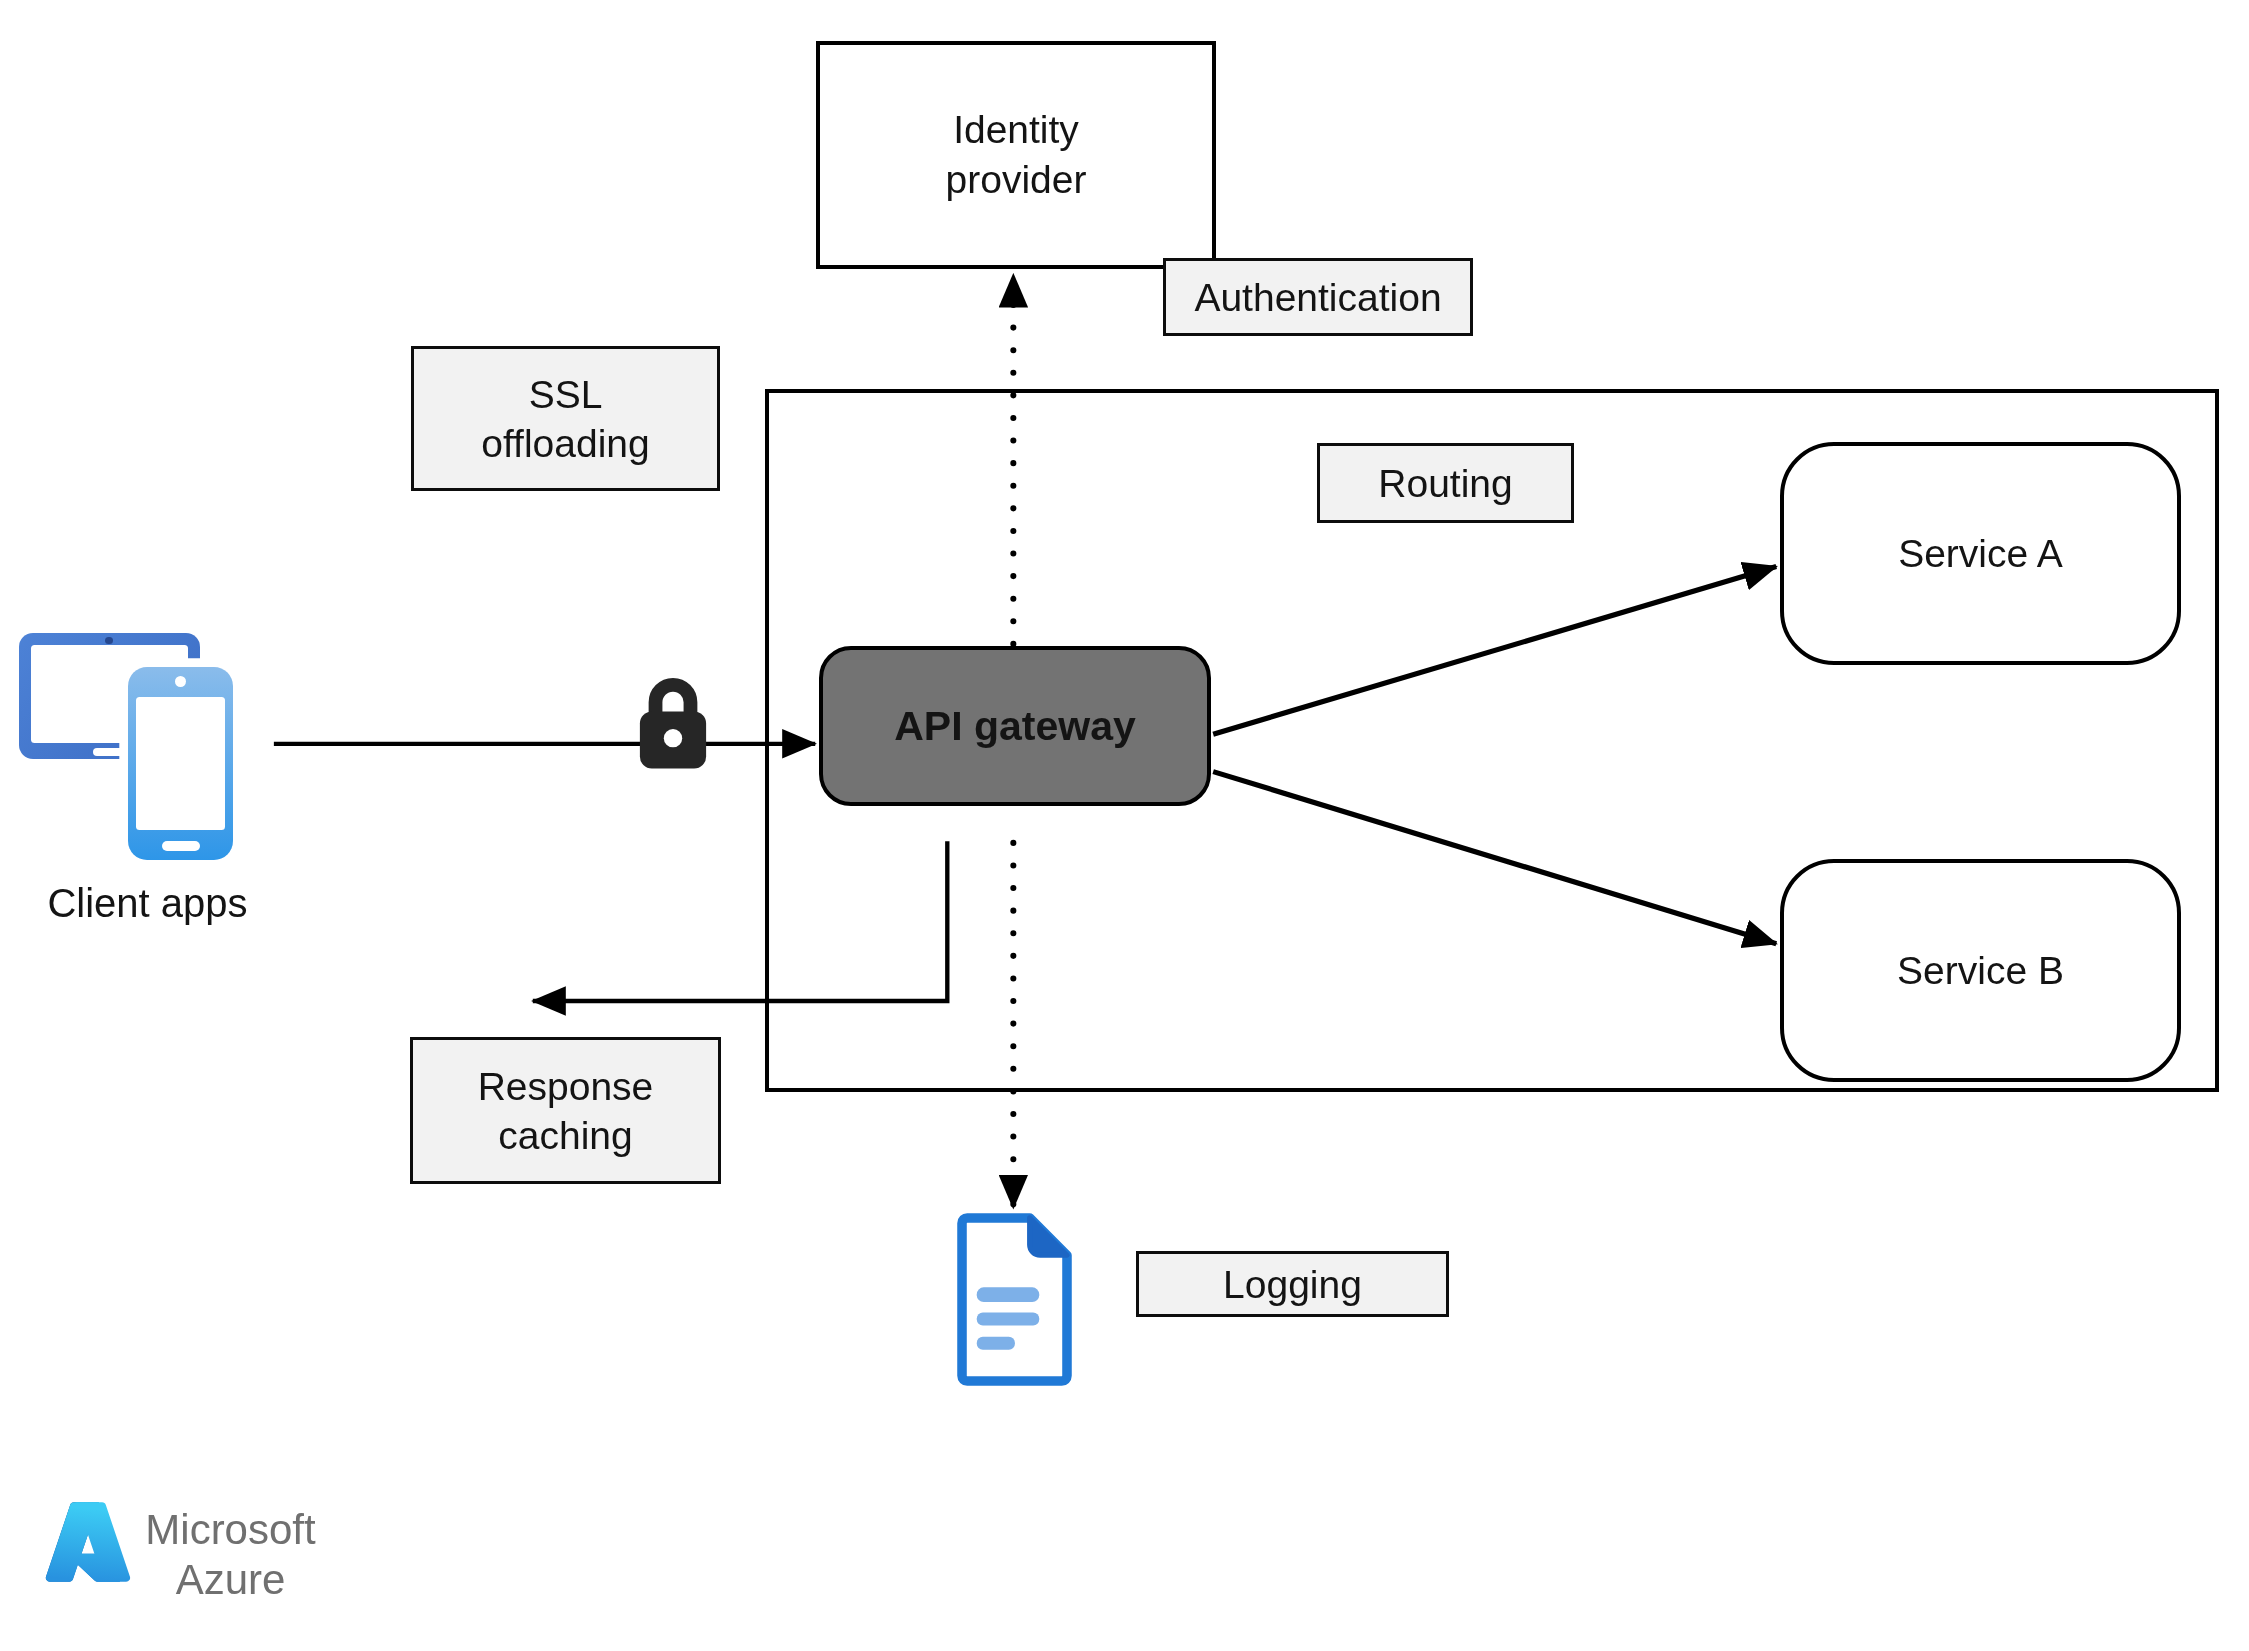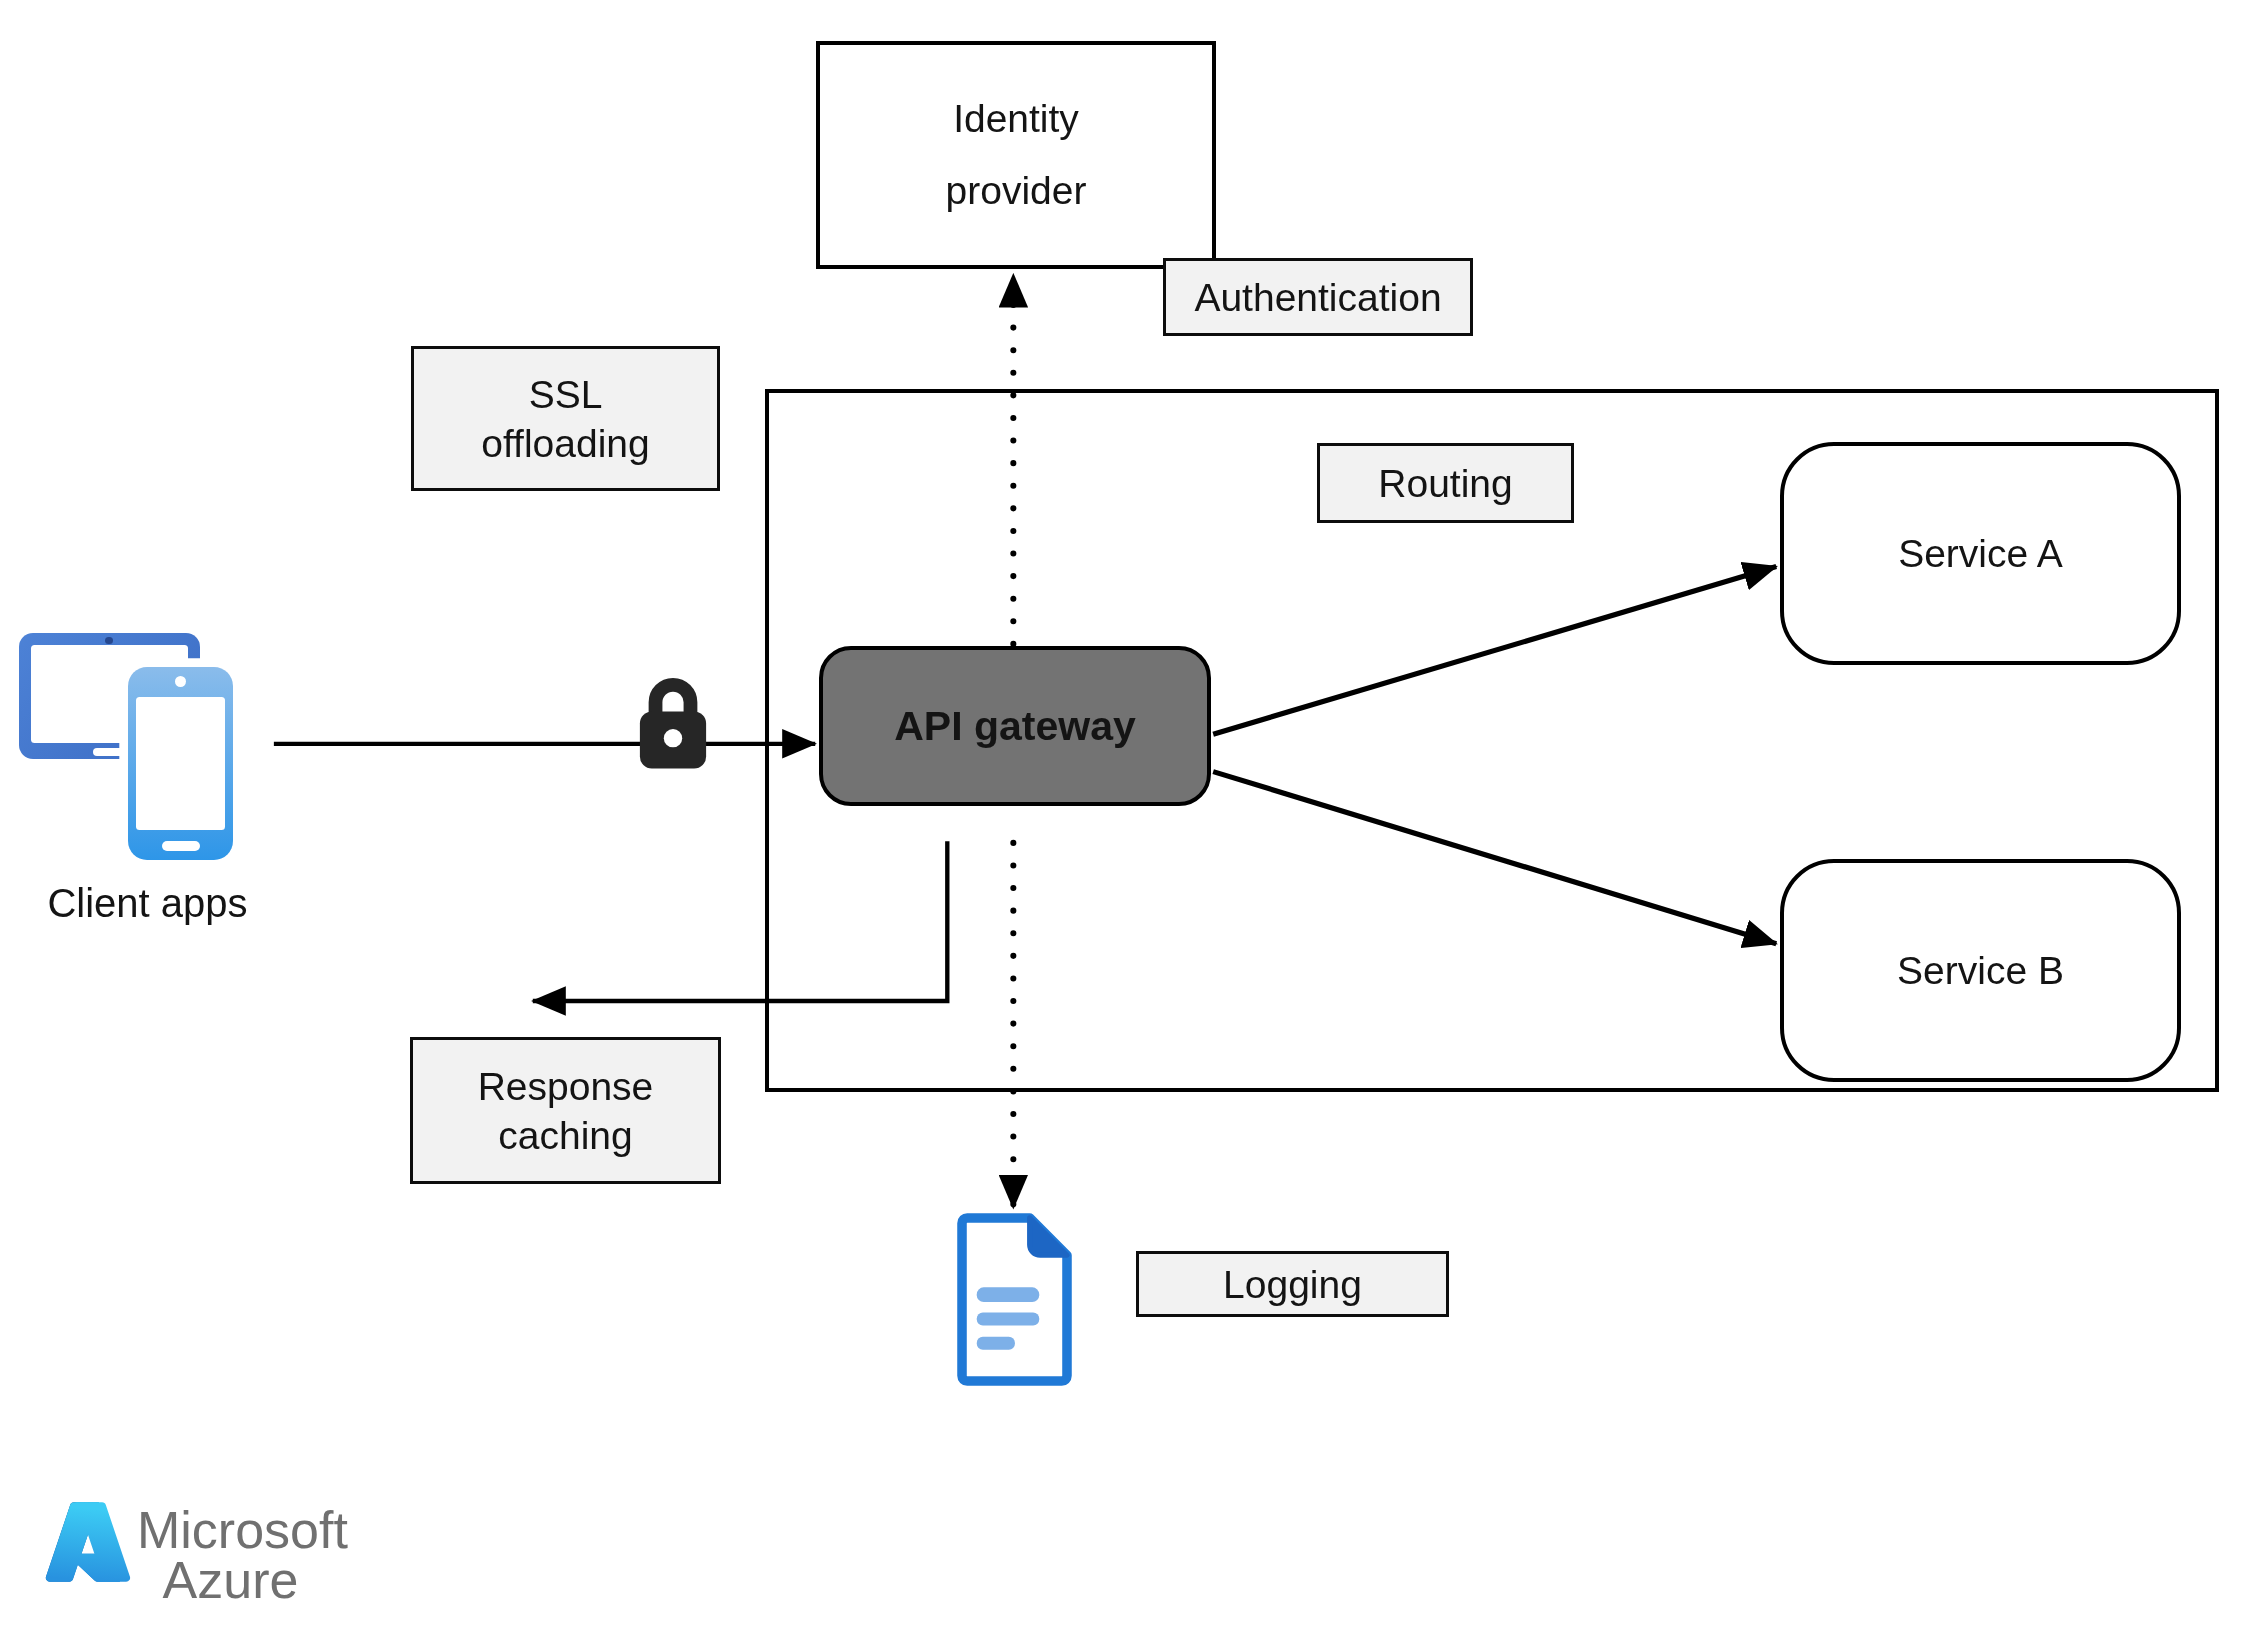--- a/index.html
+++ b/index.html
@@ -9,21 +9,21 @@
   .centered{display:flex;align-items:center;justify-content:center;text-align:center;}
   .multiline{white-space:pre-line;}
 
   
   #connectors{position:absolute;left:0;top:0;width:2250px;height:1651px;z-index:2;}
 
   
   .boundary{left:765px;top:389px;width:1454px;height:703px;border:4.3px solid #000;background:#fff;z-index:1;}
 
   
-  .node{border:4.3px solid #000;background:#fff;font-size:39px;line-height:72px;z-index:3;text-align:center;}
+  .node{border:4.3px solid #000;background:#fff;font-size:39px;line-height:50px;z-index:3;text-align:center;}
   .identity{left:816px;top:41px;width:400px;height:228px;}
 
   
   .rnode{border:4.3px solid #000;background:#fff;border-radius:54px;font-size:39px;z-index:3;}
   .service-a{left:1780px;top:442px;width:401px;height:223px;}
   .service-b{left:1780px;top:859px;width:401px;height:223px;}
   .gateway{left:819px;top:646px;width:392px;height:160px;border-radius:32px;
            background:#737373;font-weight:bold;font-size:41px;z-index:3;}
 
   
@@ -43,21 +43,21 @@
   .phone{left:128px;top:667px;width:105px;height:193px;border-radius:19px;
          background:linear-gradient(180deg,#8abceb,#2e96e8);box-shadow:0 0 0 8.7px #fff;z-index:4;}
   .phone .screen{position:absolute;left:7.8px;right:7.8px;top:29.5px;bottom:30px;background:#fff;border-radius:3.5px;}
   .phone .cam{position:absolute;left:50%;top:8.7px;width:11.3px;height:11.3px;margin-left:-6px;border-radius:50%;background:#fff;}
   .phone .pill{position:absolute;left:50%;bottom:8.7px;width:38px;height:10.4px;margin-left:-19px;border-radius:6px;background:#fff;}
   .client-label{left:0px;top:881px;width:295px;font-size:40px;z-index:3;}
 
   .lock-svg{left:627px;top:671px;z-index:5;}
   .doc-svg{left:955px;top:1211px;z-index:3;}
   .azure-svg{left:42px;top:1496px;z-index:3;}
-  .brand{left:137px;top:1505px;width:187px;font-size:52px;line-height:50px;
+  .brand{left:137px;top:1505px;width:187px;font-size:42px;line-height:50px;
          color:#707070;text-align:center;z-index:3;}
 </style>
 </head>
 <body>
 
 <div class="stage">
 
   <div class="abs boundary"></div>
 
   <svg id="connectors" viewBox="0 0 2589 1900">

